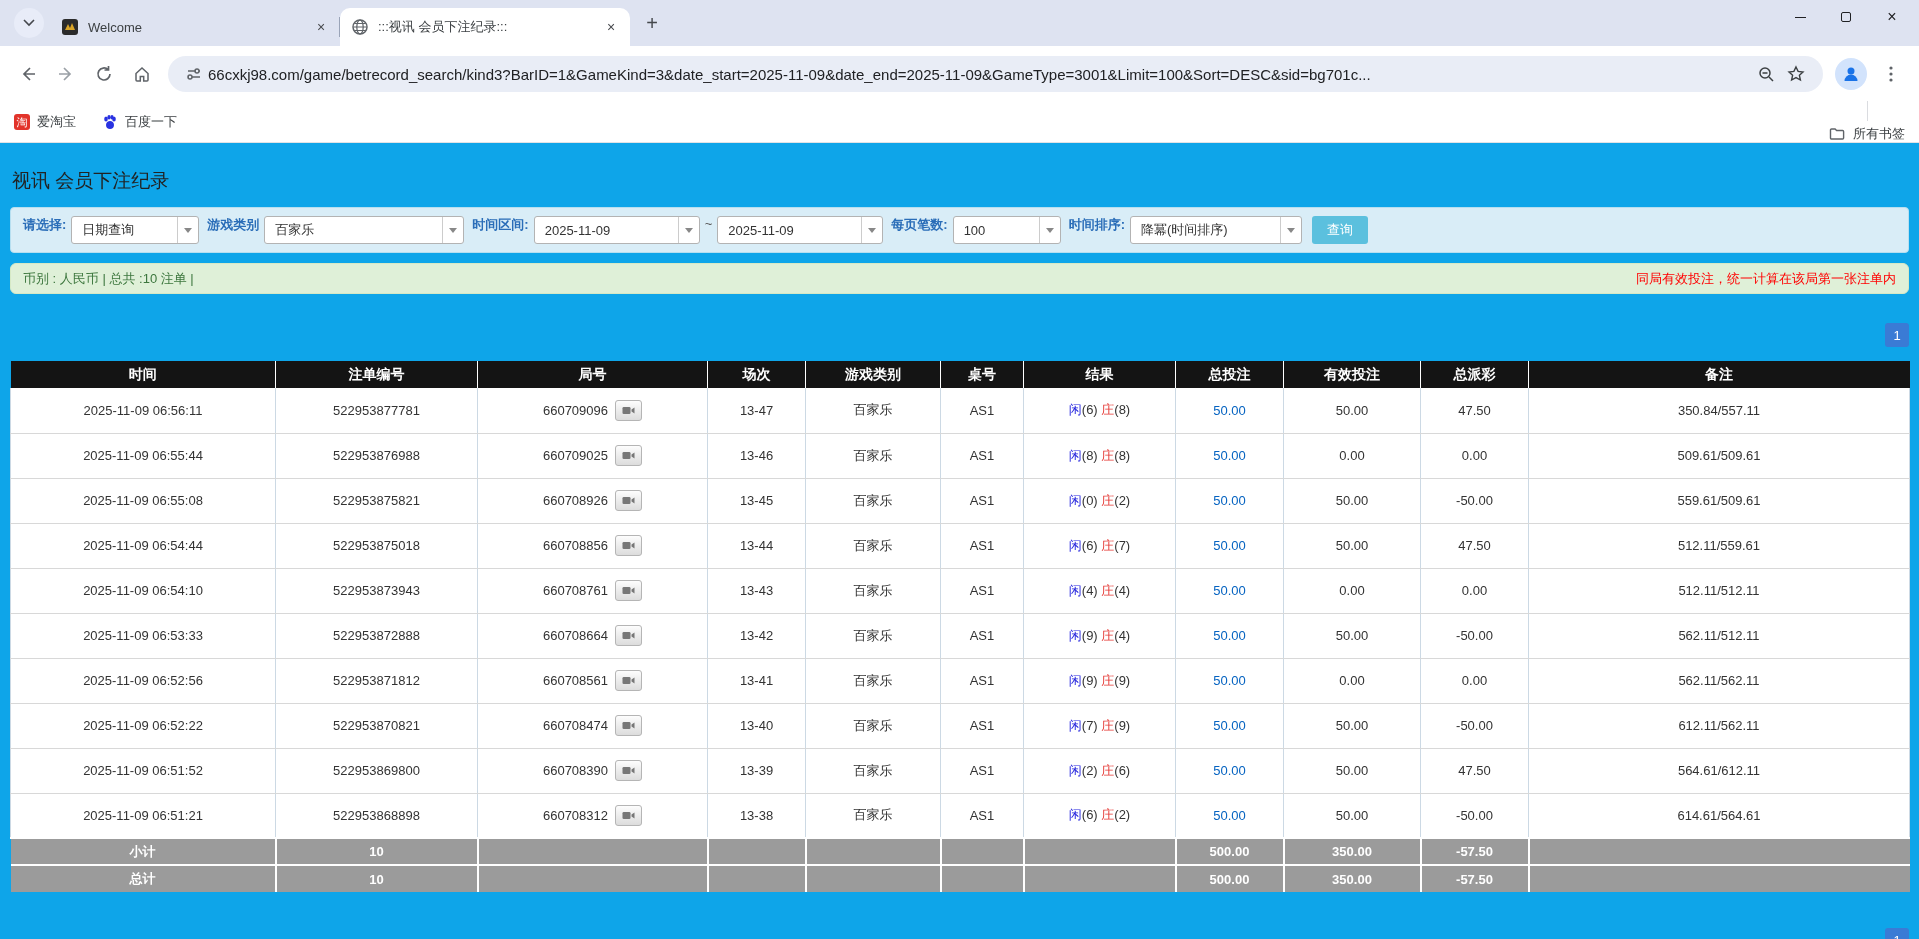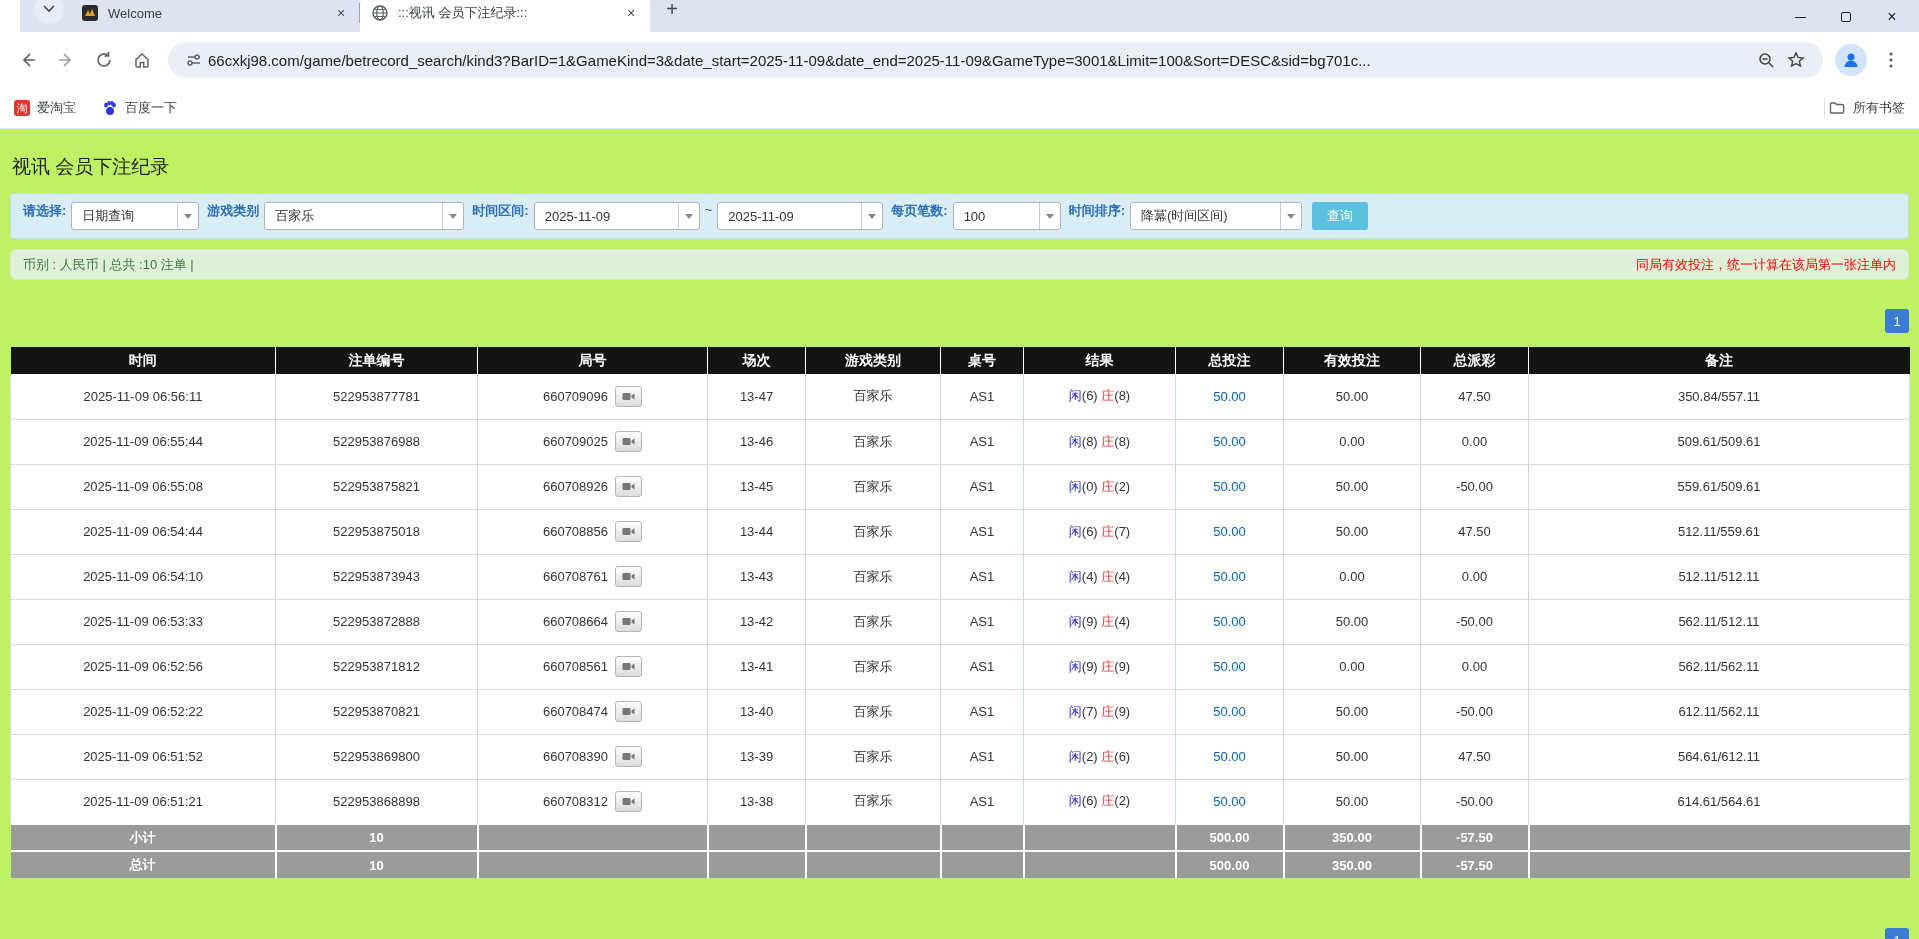--- a/index.html
+++ b/index.html
@@ -1,21 +1,21 @@
 <!DOCTYPE html>
 <html><head>
 <meta charset="utf-8">
 <style>
   * { margin:0; padding:0; box-sizing:border-box; }
   html,body { width:1919px; height:939px; overflow:hidden; background:#fff;
     font-family:"Liberation Sans","DejaVu Sans",sans-serif; }
   .browser { width:1919px; height:939px; display:flex; flex-direction:column; position:relative; }
 
   
-  .tabstrip { height:32px; background:#dee3f1; display:flex; align-items:flex-end; padding:0 4px; flex:none;margin-left:20px; }
+  .tabstrip { height:46px; background:#dee3f1; display:flex; align-items:flex-end; padding:0 4px; flex:none; }
   .tab-search { width:30px; height:30px; margin:0 6px 8px 10px; border-radius:50%; background:#e8ecf8;
     display:flex; align-items:center; justify-content:center; }
   .tab { width:290px; height:38px; display:flex; align-items:center; padding:0 10px 0 12px;
     font-size:13px; color:#3c4043; border-radius:10px 10px 0 0; position:relative; }
   .tab.inactive { width:290px; }
   .tab.inactive::after { content:""; position:absolute; right:0; top:9px; height:20px; width:1px; background:#9aa4b8; }
   .tab.active { background:#ffffff; }
   .tab .fav { width:16px; height:16px; flex:none; margin-right:10px; }
   .tab .t-title { flex:1; overflow:hidden; white-space:nowrap; }
   .tab .t-close { width:18px; height:18px; border-radius:50%; display:flex; align-items:center; justify-content:center;
@@ -35,29 +35,29 @@
     align-items:center; padding:12px 12px; min-width:0; }
   .url-text { flex:1; font-size:15px; color:#202124; white-space:nowrap; overflow:hidden; text-overflow:ellipsis; }
   .omni-icon { flex:none; margin:0 6px; display:flex; align-items:center; }
   .avatar { width:32px; height:32px; border-radius:50%; background:#d2e3fc; display:flex; align-items:center;
     justify-content:center; flex:none; margin:0 4px; }
 
   
   .bookmarks { height:41px; background:#fff; display:flex; align-items:center; padding:0 14px;
     border-bottom:1px solid #e1e3e6; flex:none; }
   .bm-item { display:flex; align-items:center; gap:7px; font-size:13px; color:#3c4043; margin-right:26px; }
-  .bm-right { margin-left:auto; display:flex; align-items:center; gap:4px; }
+  .bm-right { margin-left:auto; display:flex; align-items:center; gap:4px;flex-direction:column; }
   .bm-divider { width:1px; height:20px; background:#dadce0; }
   .bm-all { display:flex; align-items:center; gap:8px; font-size:13px; color:#3c4043; }
   .fav16 { width:16px; height:16px; display:block; }
   .tao-fav { width:16px; height:16px; background:#e2342b; border-radius:3px; color:#fff; font-size:11px;
     display:flex; align-items:center; justify-content:center; }
 
   
-  .page { flex:1; background:#bef264; position:relative; padding:0 10px; overflow:hidden; }
+  .page { flex:1; background:#0ea5e9; position:relative; padding:0 10px; overflow:hidden; }
   .page-title { font-size:19px; font-weight:400; color:#222; margin:25px 0 0 2px; }
 
   .filter-bar { margin-top:13px; background:#d9edf7; border:1px solid #b7dff0; border-radius:4px;
     padding:8px 10px; display:flex; font-size:13px; }
   .f-label { color:#2a6db8; font-weight:bold; margin:0 5px 0 8px; white-space:nowrap; }
   .f-select { height:28px; background:#fff; border:1px solid #b3b3b3; border-radius:3px; display:flex;
     align-items:center; color:#333; }
   .f-select .sel-text { padding:0 10px; flex:1; white-space:nowrap; }
   .f-select .sel-arrow { width:21px; align-self:stretch; border-left:1px solid #ccc; display:flex;
     align-items:center; justify-content:center; }
@@ -257,21 +257,21 @@
       </div>
       <span class="f-label">每页笔数:</span>
       <div class="f-select" style="width:108px">
         <span class="sel-text">100</span>
         <span class="sel-arrow">
             <span class="caret-down"></span>
           </span>
       </div>
       <span class="f-label">时间排序:</span>
       <div class="f-select" style="width:172px">
-        <span class="sel-text">降冪(时间区间)</span>
+        <span class="sel-text">降冪(时间排序)</span>
         <span class="sel-arrow">
             <span class="caret-down"></span>
           </span>
       </div>
       <button class="query-btn">查询</button>
     </div>
 
     <div class="info-bar">
       <span class="info-left">币别 : 人民币 | 总共 :10 注单 |</span>
       <span class="info-right">同局有效投注，统一计算在该局第一张注单内</span>

